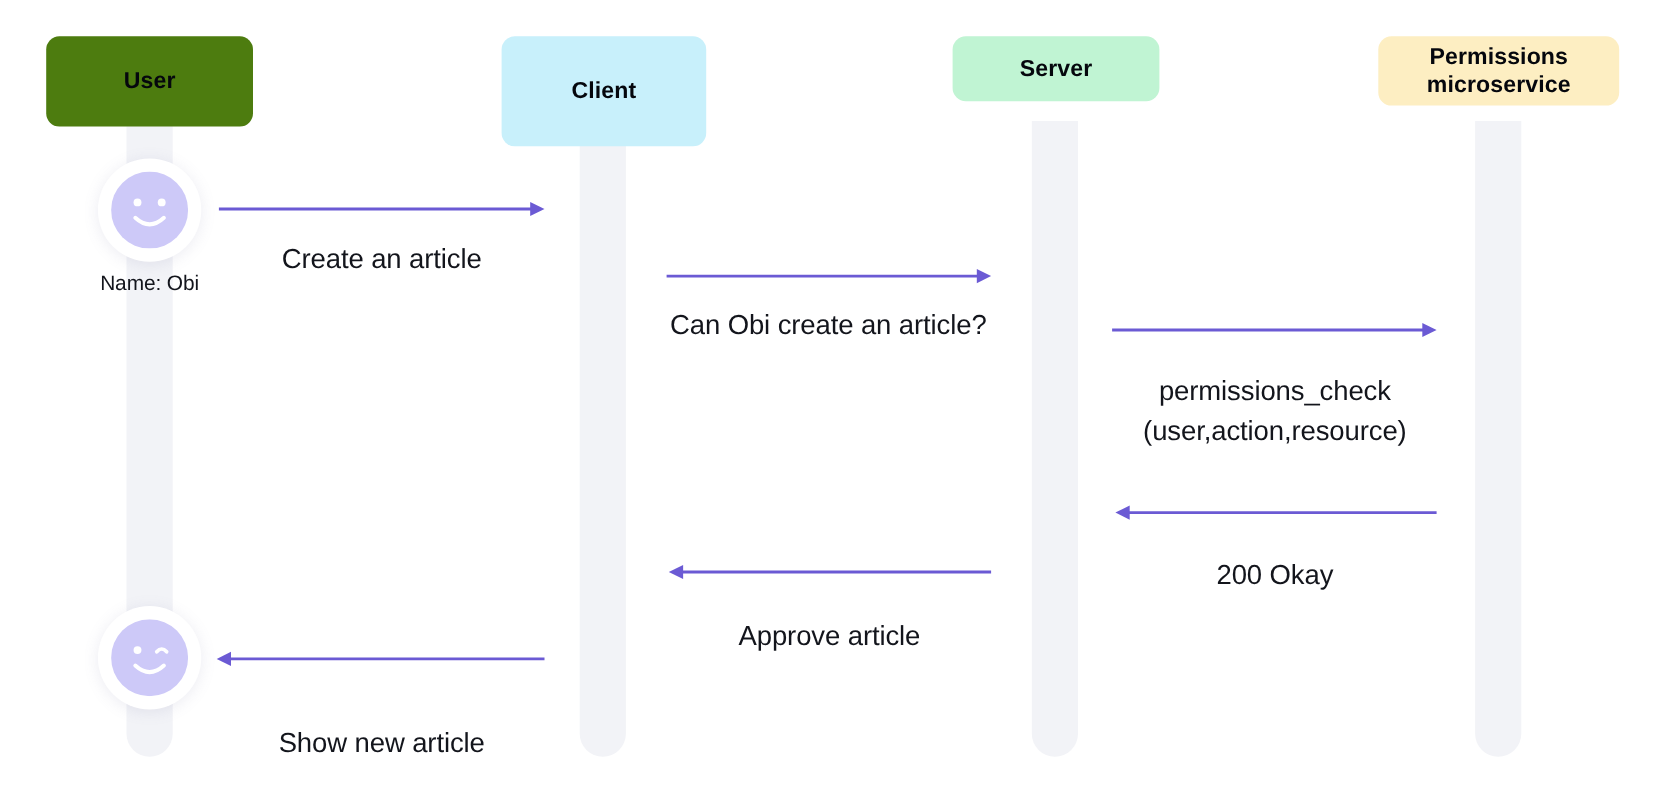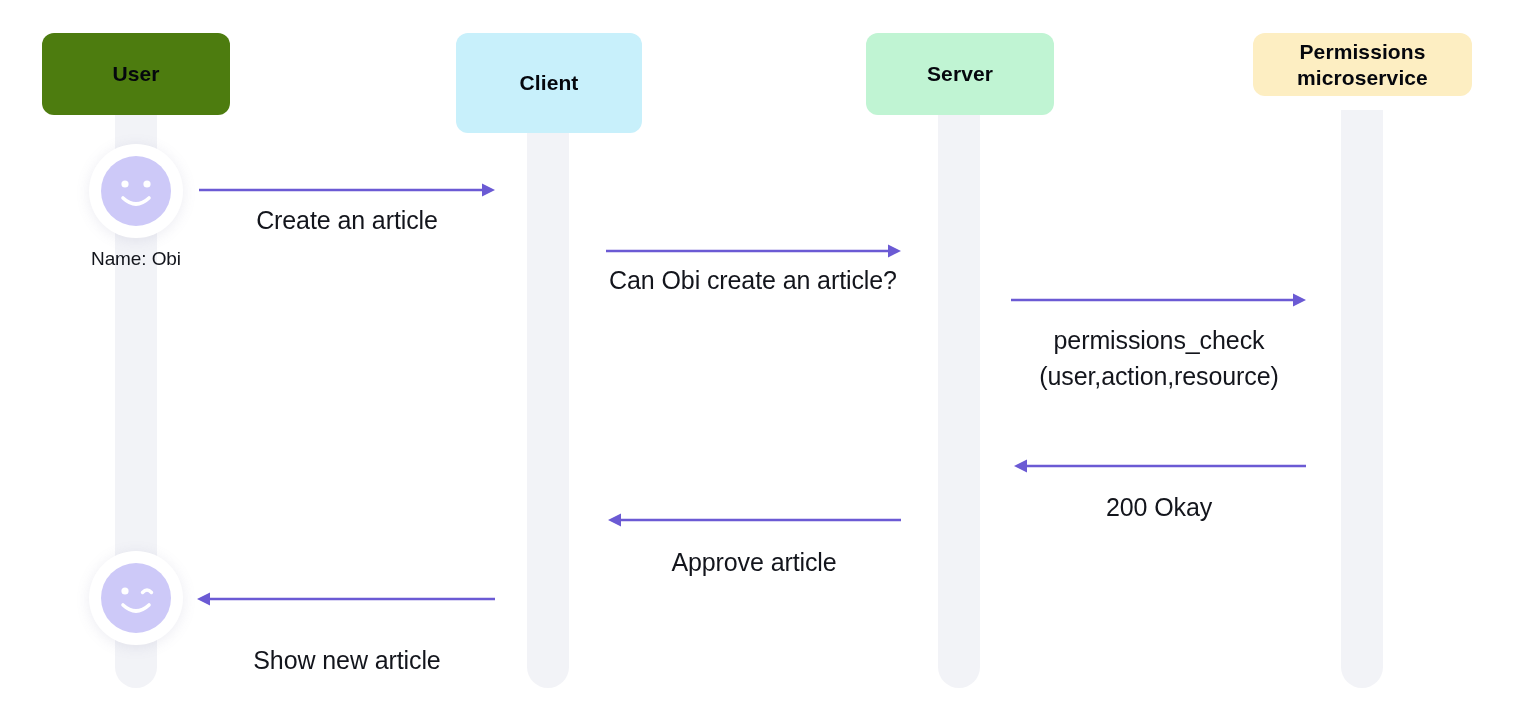--- a/index.html
+++ b/index.html
@@ -74,20 +74,21 @@
   
   .msg-label {
     position: absolute;
     font-size: 25px;
     color: #13151c;
     line-height: 1.42;
     letter-spacing: -0.1px;
     white-space: pre-line;
     text-align: center;
     z-index: 5;
+    margin-top: 16px;
   }
 
   
   .actor-caption {
     position: absolute;
     font-size: 19px;
     color: #13151c;
     letter-spacing: -0.1px;
     text-align: center;
     z-index: 5;
@@ -101,21 +102,21 @@
     <div class="lifeline" style="left: 115px; top: 110px; height: 578px; background: rgb(242, 243, 247);"></div>
     <div class="lifeline" style="left: 527px; top: 110px; height: 578px; background: rgb(242, 243, 247);"></div>
     <div class="lifeline" style="left: 938px; top: 110px; height: 578px; background: rgb(242, 243, 247);"></div>
     <div class="lifeline" style="left: 1341px; top: 110px; height: 578px; background: rgb(242, 243, 247);"></div>
     <div class="actor-box" style="left: 42px; top: 33px; width: 188px; height: 82px; background: #4d7c0f;">
       <div class="actor-label">User</div>
     </div>
     <div class="actor-box" style="left: 456px; top: 33px; width: 186px; height: 100px; background: rgb(200, 240, 251);">
       <div class="actor-label">Client</div>
     </div>
-    <div class="actor-box" style="left: 866px; top: 33px; width: 188px; height: 82px; background: rgb(192, 244, 211);">
+    <div class="actor-box" style="left: 866px; top: 33px; width: 188px; height: 59px; background: rgb(192, 244, 211);">
       <div class="actor-label">Server</div>
     </div>
     <div class="actor-box" style="left: 1253px; top: 33px; width: 219px; height: 63px; background: rgb(253, 238, 194);">
       <div class="actor-label">Permissions
 microservice</div>
     </div>
     <div class="avatar" style="left: 89px; top: 144px;">
       <svg width="70" height="70" viewBox="0 0 70 70">
         <circle cx="35" cy="35" r="35" fill="#cdc9f8"></circle>
         <circle cx="24" cy="28" r="3.6" fill="#ffffff"></circle>

